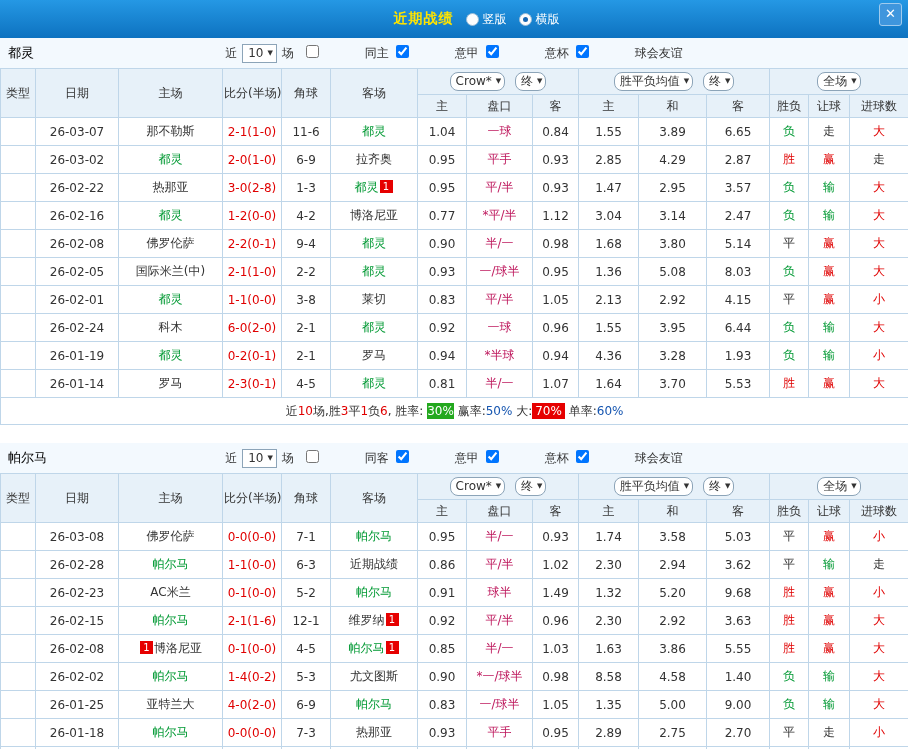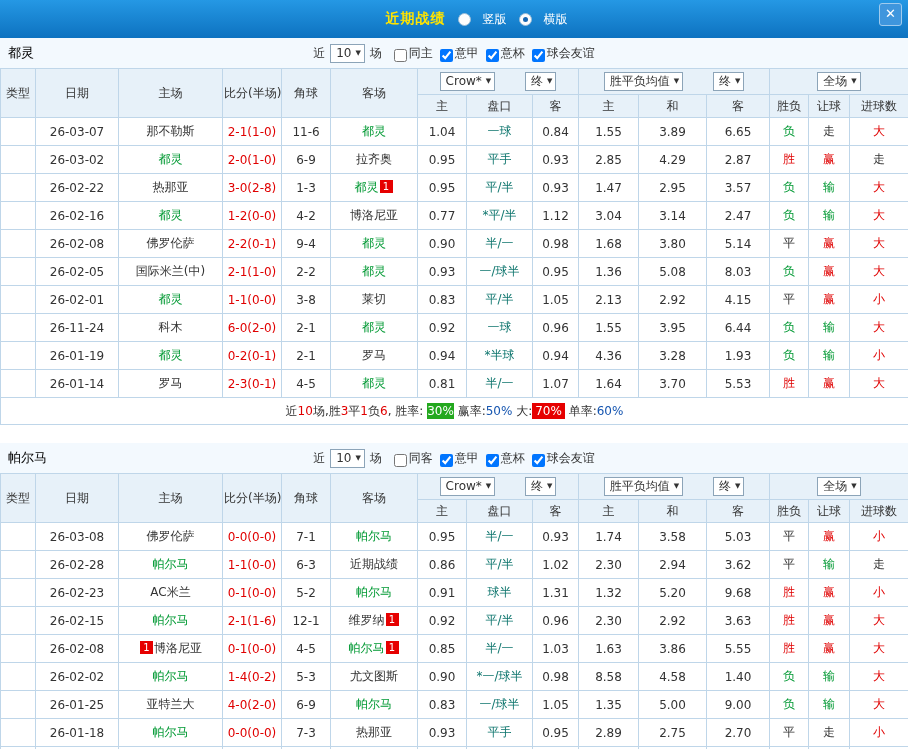--- a/index.html
+++ b/index.html
@@ -3,55 +3,55 @@
 <meta charset="utf-8">
 <style>
   html,body{margin:0;padding:0;}
   body{width:908px;height:749px;overflow:hidden;background:#fff;
        font-family:"DejaVu Sans","Liberation Sans",sans-serif;font-size:12px;color:#333;}
 
   .titlebar{height:38px;background:linear-gradient(180deg,#2598e4,#0d72c0);
             display:flex;align-items:center;position:relative;padding-left:45px;}
   .titlebar-center{flex:1;display:flex;justify-content:center;align-items:center;gap:12px;}
   .title{color:#ffe400;font-weight:bold;font-size:14px;letter-spacing:1px;}
-  .radio-option{display:inline-flex;align-items:center;gap:12px;color:#fff;cursor:pointer;}
+  .radio-option{display:inline-flex;align-items:center;gap:4px;color:#fff;cursor:pointer;}
   .radio{width:11px;height:11px;border-radius:50%;background:#fdfdfd;border:1px solid #9bbdd8;
          position:relative;display:inline-block;}
   .radio.selected::after{content:"";position:absolute;left:3px;top:3px;width:5px;height:5px;
          border-radius:50%;background:#1666b2;}
   .close-btn{position:absolute;right:6px;top:3px;width:21px;height:21px;background:#3f96dd;
          border:1px solid #9fcbee;border-radius:3px;color:#fff;font-size:13px;font-weight:bold;
          text-align:center;line-height:20px;cursor:pointer;}
 
   .section + .section{margin-top:18px;}
   .section-header{position:relative;height:30px;background:#f3f9fe;display:flex;
          align-items:center;justify-content:center;}
   .team-name{position:absolute;left:8px;font-size:13px;color:#000;}
   .filters{display:flex;align-items:center;gap:5px;}
   .checkboxes{display:inline-flex;align-items:center;}
-  .checkboxes label{display:inline-flex;align-items:flex-end;cursor:pointer;}
+  .checkboxes label{display:inline-flex;align-items:flex-start;cursor:pointer;gap:44px;}
   .checkboxes input{width:13px;height:13px;margin:0 2px 0 7px;}
 
   .select{display:inline-flex;align-items:center;border:1px solid #8ca4b8;background:#fff;
          padding:1px 3px 1px 5px;gap:4px;line-height:15px;cursor:pointer;}
   .select .arrow{font-size:7px;color:#333;}
-  .dd-cell .select{margin:0 13px;}
+  .dd-cell .select{margin:0 3px;border-radius:8px;}
 
   table.stats{width:908px;border-collapse:collapse;table-layout:fixed;}
   .stats th,.stats td{border:1px solid #bfd6e9;text-align:center;overflow:hidden;white-space:nowrap;padding:0 1px;}
   .stats thead th{background:#e7f1f9;font-weight:normal;color:#333;}
   .head-top th{height:25px;}
   .head-sub th{height:22px;}
   .stats tbody td{height:27px;background:#fff;}
 
   td.t-league{background:#3e9be0;color:#fff;}
   td.t-cup{background:#2c55a5;color:#fff;}
   .green-team{color:#009933;}
   td.score{color:#e00000;}
-  td.handicap{color:#0f766e;}
+  td.handicap{color:#be185d;}
   td.odds{color:#333;}
   td.c-red{color:#e00000;}
   td.c-green{color:#009933;}
   td.c-black{color:#333;}
   .badge{display:inline-block;min-width:11px;padding:0 1px;height:13px;line-height:13px;
          background:#e60000;color:#fff;font-size:10px;margin:0 1px;vertical-align:1px;}
 
   td.summary{height:26px;background:#fff;white-space:pre;}
   .seg-plain{color:#333;}
   .seg-red{color:#e00000;}
@@ -288,21 +288,21 @@
             <td class="odds">1.05</td>
             <td class="odds">2.13</td>
             <td class="odds">2.92</td>
             <td class="odds">4.15</td>
             <td class="c-black">平</td>
             <td class="c-red">赢</td>
             <td class="c-red">小</td>
           </tr>
           <tr>
             <td class="t-league">意甲</td>
-            <td>26-11-24</td>
+            <td>26-02-24</td>
             <td><span>科木</span></td>
             <td class="score">6-0(2-0)</td>
             <td>2-1</td>
             <td><span class="green-team">都灵</span></td>
             <td class="odds">0.92</td>
             <td class="handicap">一球</td>
             <td class="odds">0.96</td>
             <td class="odds">1.55</td>
             <td class="odds">3.95</td>
             <td class="odds">6.44</td>
@@ -485,21 +485,21 @@
           </tr>
           <tr>
             <td class="t-league">意甲</td>
             <td>26-02-23</td>
             <td><span>AC米兰</span></td>
             <td class="score">0-1(0-0)</td>
             <td>5-2</td>
             <td><span class="green-team">帕尔马</span></td>
             <td class="odds">0.91</td>
             <td class="handicap">球半</td>
-            <td class="odds">1.31</td>
+            <td class="odds">1.49</td>
             <td class="odds">1.32</td>
             <td class="odds">5.20</td>
             <td class="odds">9.68</td>
             <td class="c-red">胜</td>
             <td class="c-red">赢</td>
             <td class="c-red">小</td>
           </tr>
           <tr>
             <td class="t-league">意甲</td>
             <td>26-02-15</td>

